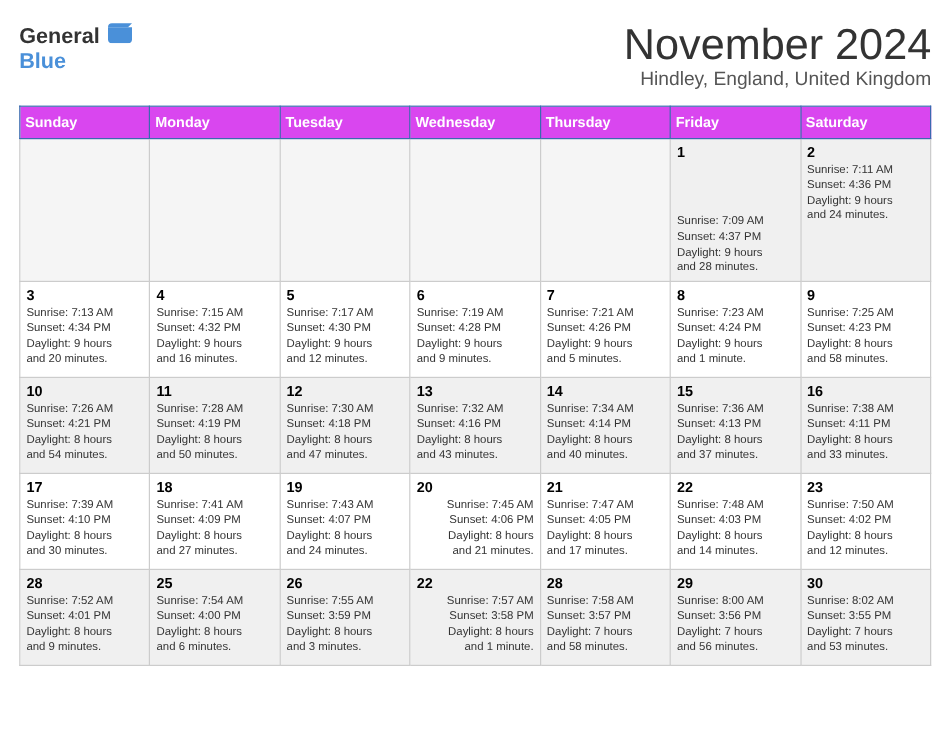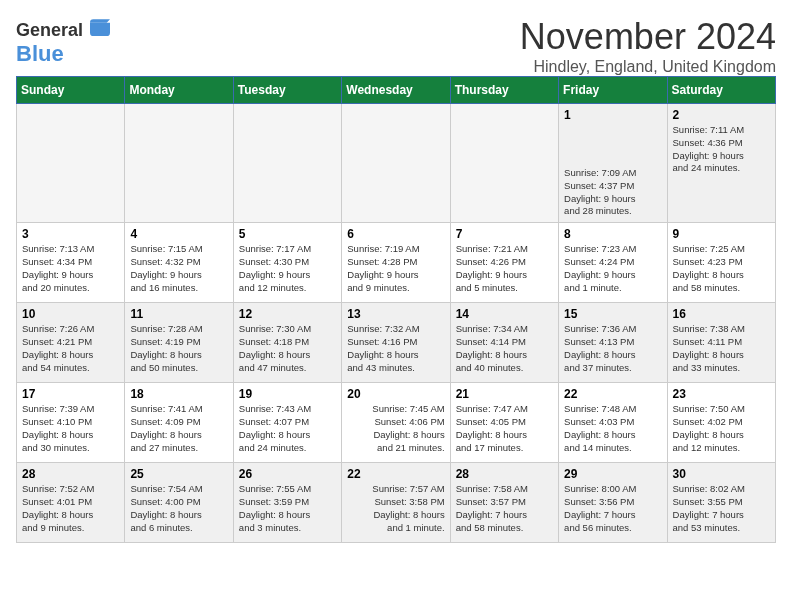--- a/index.html
+++ b/index.html
@@ -7,33 +7,34 @@
       font-family: Arial, sans-serif;
       background: #fff;
       width: 792px;
       min-height: 612px;
       padding: 16px;
     }
     .header {
       display: flex;
       justify-content: space-between;
       align-items: flex-start;
+      margin-bottom: 12px;
     }
     .logo {
       display: flex;
       align-items: center;
       gap: 2px;
     }
     .logo-text-general {
       font-size: 18px;
       font-weight: bold;
       color: #333;
     }
     .logo-text-blue {
-      font-size: 22px;
+      font-size: 18px;
       font-weight: bold;
       color: #4a90d9;
     }
     .logo-icon {
       width: 20px;
       height: 20px;
       margin-left: 2px;
     }
     .title-block {
       text-align: right;
@@ -46,21 +47,21 @@
     .location-title {
       font-size: 16px;
       color: #555;
     }
     table {
       width: 100%;
       border-collapse: collapse;
       table-layout: fixed;
     }
     th {
-      background: #15803d;
+      background: #d946ef;
       color: #fff;
       font-size: 12px;
       font-weight: bold;
       padding: 6px 4px;
       text-align: left;
       border: 1px solid #3a6aaf;
     }
     td {
       border: 1px solid #ccc;
       vertical-align: top;

